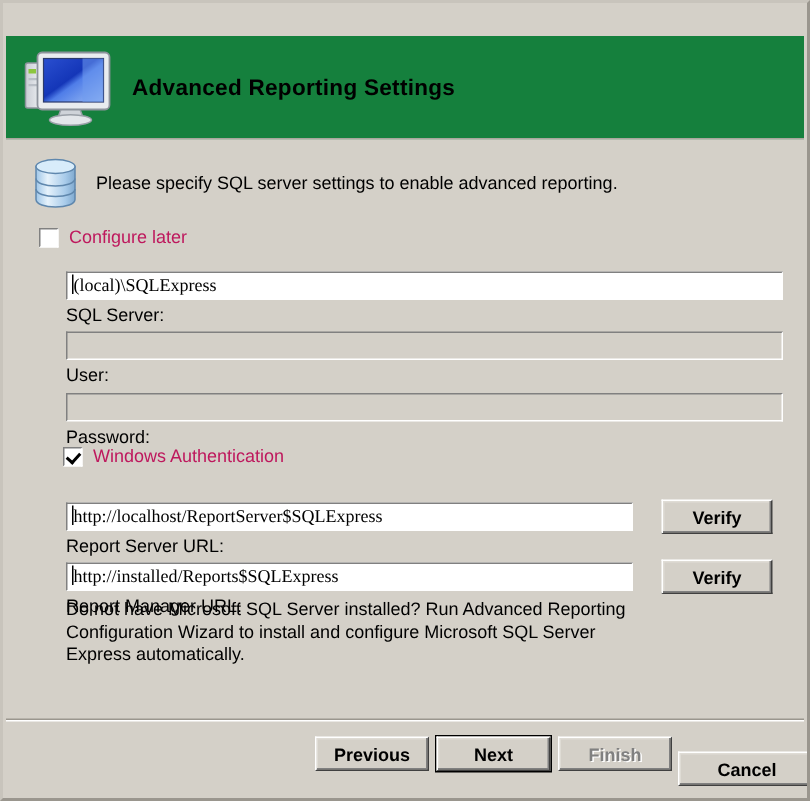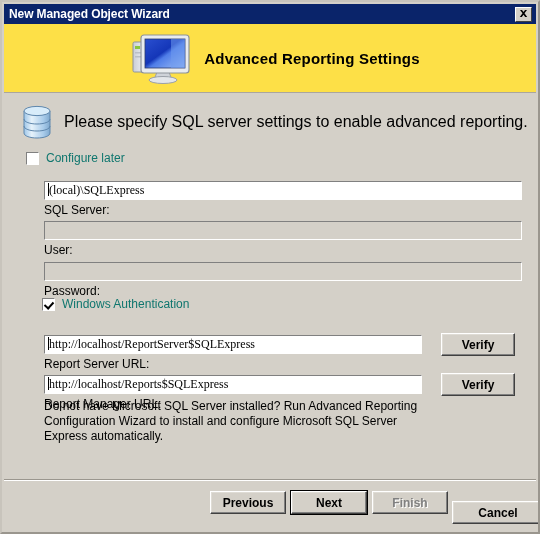--- a/index.html
+++ b/index.html
@@ -59,25 +59,24 @@
     cursor: default;
   }
   .close-btn svg { display: block; }
 
   
   .header {
     position: absolute;
     left: 2px; top: 22px;
     width: 532px;
     height: 68px;
-    background: #fde047;
+    background: #15803d;
     border-bottom: 1px solid #aaa69e;
     display: flex;
     align-items: center;
-    justify-content: center;
   }
   .header-icon {
     width: 70px;
     margin-left: 8px;
     display: flex;
     align-items: center;
     justify-content: center;
   }
   .header-title {
     font-size: 15px;
@@ -97,21 +96,21 @@
   }
 
   .instruction-row {
     position: absolute;
     left: 16px; top: 11px;
     display: flex;
     align-items: center;
   }
   .db-icon { width: 34px; height: 36px; }
   .instruction-text {
-    font-size: 16px;
+    font-size: 12px;
     color: #000000;
     margin-left: 10px;
     white-space: nowrap;
   }
 
   
   .field-label {
     position: absolute;
     font-size: 12px;
     color: #000000;
@@ -169,21 +168,21 @@
     content: "";
     position: absolute;
     left: 3px; top: 1px;
     width: 4px; height: 7px;
     border: solid #000000;
     border-width: 0 2px 2px 0;
     transform: rotate(42deg);
   }
   .checkrow .lbl {
     font-size: 12px;
-    color: #0f766e;
+    color: #be185d;
     margin-left: 7px;
     white-space: nowrap;
   }
 
   
   .btn {
     position: absolute;
     box-sizing: border-box;
     background: #d4d0c8;
     border-top: 1px solid #ffffff;
@@ -241,30 +240,20 @@
     border-top: 1px solid #9a968e;
     border-bottom: 1px solid #ffffff;
     box-sizing: border-box;
   }
 </style>
 </head>
 <body>
 
 <div class="dialog">
 
-  <div class="titlebar">
-    <span class="titlebar-text">New Managed Object Wizard</span>
-    <div class="close-btn">
-      <span>
-        <svg width="9" height="9" viewBox="0 0 9 9">
-          <path d="M1,0 L3,0 L4.5,2 L6,0 L8,0 L5.5,3.3 L8.2,7 L6.2,7 L4.5,4.7 L2.8,7 L0.8,7 L3.5,3.3 Z" fill="#000"></path>
-        </svg>
-      </span>
-    </div>
-  </div>
 
   <div class="header">
     <div class="header-icon">
       <svg width="64" height="56" viewBox="0 0 64 56">
         <defs>
           <linearGradient id="scr" x1="0" y1="0" x2="1" y2="1">
             <stop offset="0" stop-color="#2a4fd0"></stop>
             <stop offset="0.45" stop-color="#1436b8"></stop>
             <stop offset="0.55" stop-color="#4f7de8"></stop>
             <stop offset="1" stop-color="#9fc0f5"></stop>
@@ -332,21 +321,21 @@
       <span class="lbl">Windows Authentication</span>
     </div>
 
     <div class="field-label" style="left:40px; top:228px;">Report Server URL:</div>
     <div class="textbox" style="left:40px; top:242px; width:378px;"><span class="caret"></span><span>http://localhost/ReportServer$SQLExpress</span></div>
     <div class="btn" style="left:437px; top:240px; width:74px;">
         <span>Verify</span>
       </div>
 
     <div class="field-label" style="left:40px; top:268px;">Report Manager URL:</div>
-    <div class="textbox" style="left:40px; top:282px; width:378px;"><span class="caret"></span><span>http://localhost/Reports$SQLExpress</span></div>
+    <div class="textbox" style="left:40px; top:282px; width:378px;"><span class="caret"></span><span>http://installed/Reports$SQLExpress</span></div>
     <div class="btn" style="left:437px; top:280px; width:74px;">
         <span>Verify</span>
       </div>
 
     <div class="note">Do not have Microsoft SQL Server installed? Run Advanced Reporting Configuration Wizard to install and configure Microsoft SQL Server Express automatically.</div>
 
     <div class="separator"></div>
 
     <div class="btn" style="left:206px; top:398px; width:76px;">
         <span>Previous</span>

